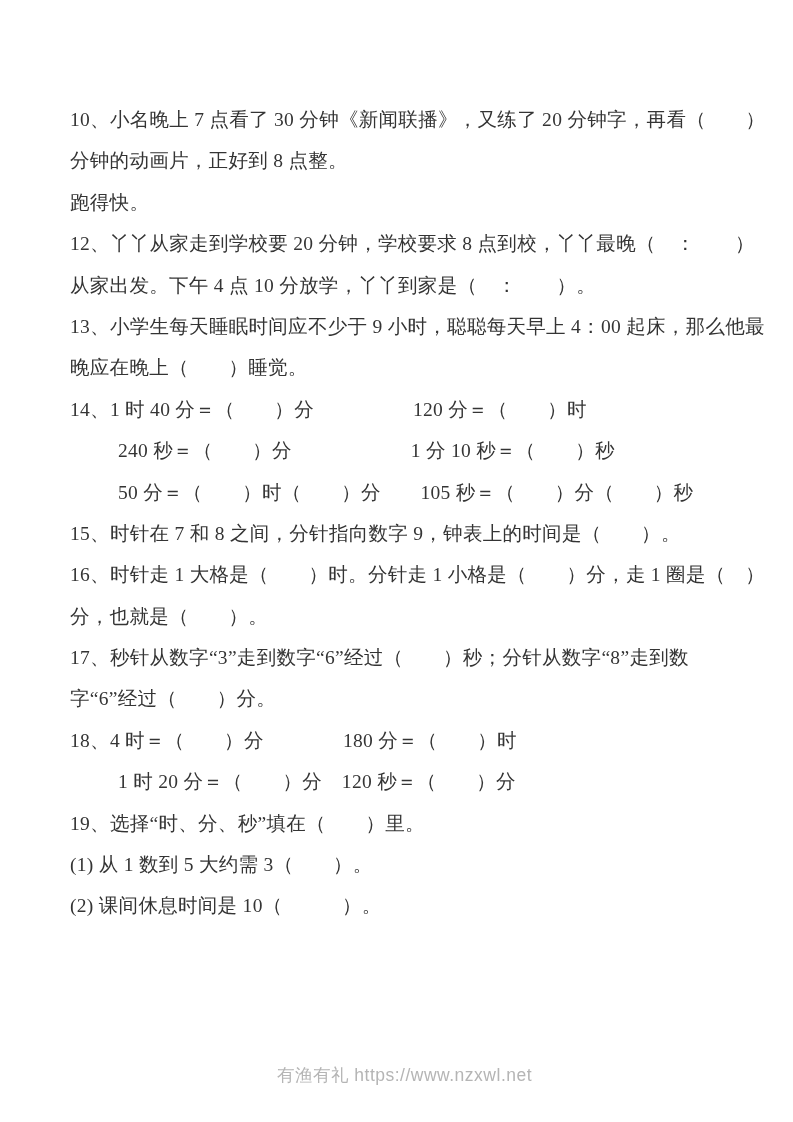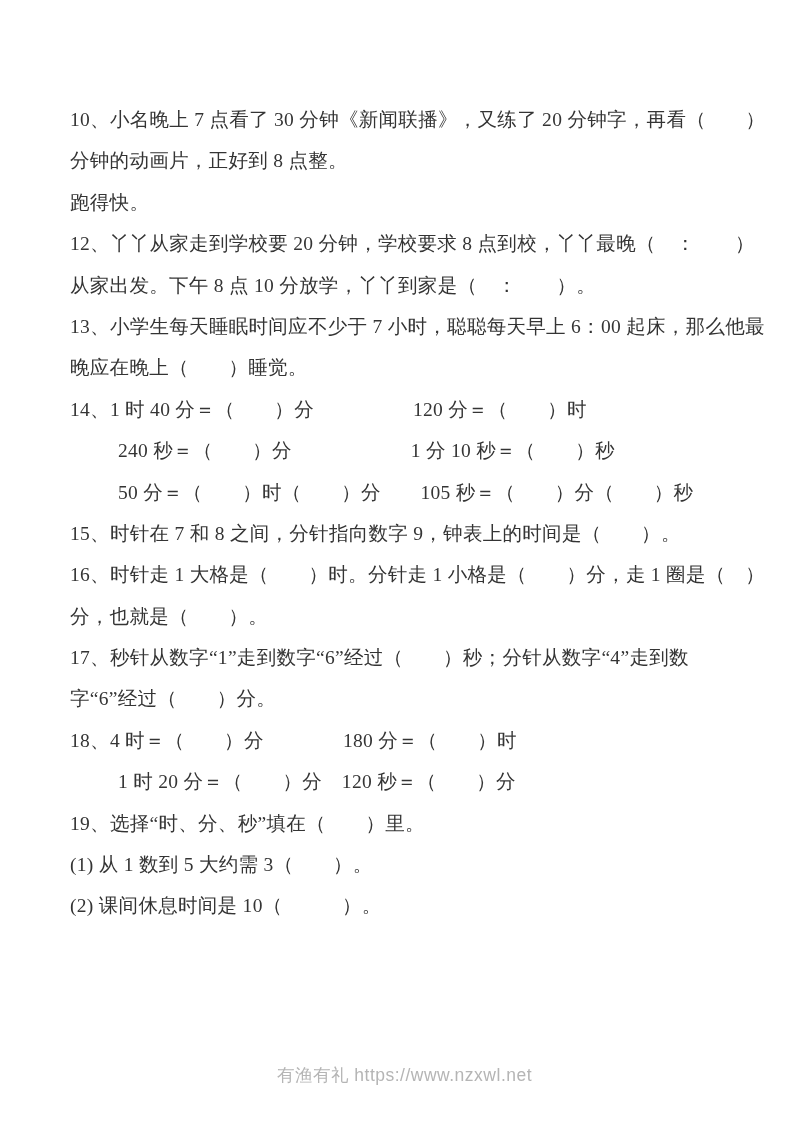--- a/index.html
+++ b/index.html
@@ -44,30 +44,30 @@
 </style>
 </head>
 <body>
 
 <div class="page">
   <div class="content">
     <div class="line">10、小名晚上 7 点看了 30 分钟《新闻联播》，又练了 20 分钟字，再看（　　）</div>
     <div class="line">分钟的动画片，正好到 8 点整。</div>
     <div class="line">跑得快。</div>
     <div class="line">12、丫丫从家走到学校要 20 分钟，学校要求 8 点到校，丫丫最晚（　：　　）</div>
-    <div class="line">从家出发。下午 8 点 10 分放学，丫丫到家是（　：　　）。</div>
-    <div class="line">13、小学生每天睡眠时间应不少于 7 小时，聪聪每天早上 6：00 起床，那么他最</div>
+    <div class="line">从家出发。下午 4 点 10 分放学，丫丫到家是（　：　　）。</div>
+    <div class="line">13、小学生每天睡眠时间应不少于 9 小时，聪聪每天早上 4：00 起床，那么他最</div>
     <div class="line">晚应在晚上（　　）睡觉。</div>
     <div class="line">14、1 时 40 分＝（　　）分　　　　　120 分＝（　　）时</div>
     <div class="line ind">240 秒＝（　　）分　　　　　　1 分 10 秒＝（　　）秒</div>
     <div class="line ind">50 分＝（　　）时（　　）分　　105 秒＝（　　）分（　　）秒</div>
     <div class="line">15、时针在 7 和 8 之间，分针指向数字 9，钟表上的时间是（　　）。</div>
     <div class="line">16、时针走 1 大格是（　　）时。分针走 1 小格是（　　）分，走 1 圈是（　）</div>
     <div class="line">分，也就是（　　）。</div>
-    <div class="line">17、秒针从数字“1”走到数字“6”经过（　　）秒；分针从数字“4”走到数</div>
+    <div class="line">17、秒针从数字“3”走到数字“6”经过（　　）秒；分针从数字“8”走到数</div>
     <div class="line">字“6”经过（　　）分。</div>
     <div class="line">18、4 时＝（　　）分　　　　180 分＝（　　）时</div>
     <div class="line ind">1 时 20 分＝（　　）分　120 秒＝（　　）分</div>
     <div class="line">19、选择“时、分、秒”填在（　　）里。</div>
     <div class="line">(1) 从 1 数到 5 大约需 3（　　）。</div>
     <div class="line">(2) 课间休息时间是 10（　　　）。</div>
   </div>
   <div class="footer">
     <span>有渔有礼 https://www.nzxwl.net</span>
   </div>

